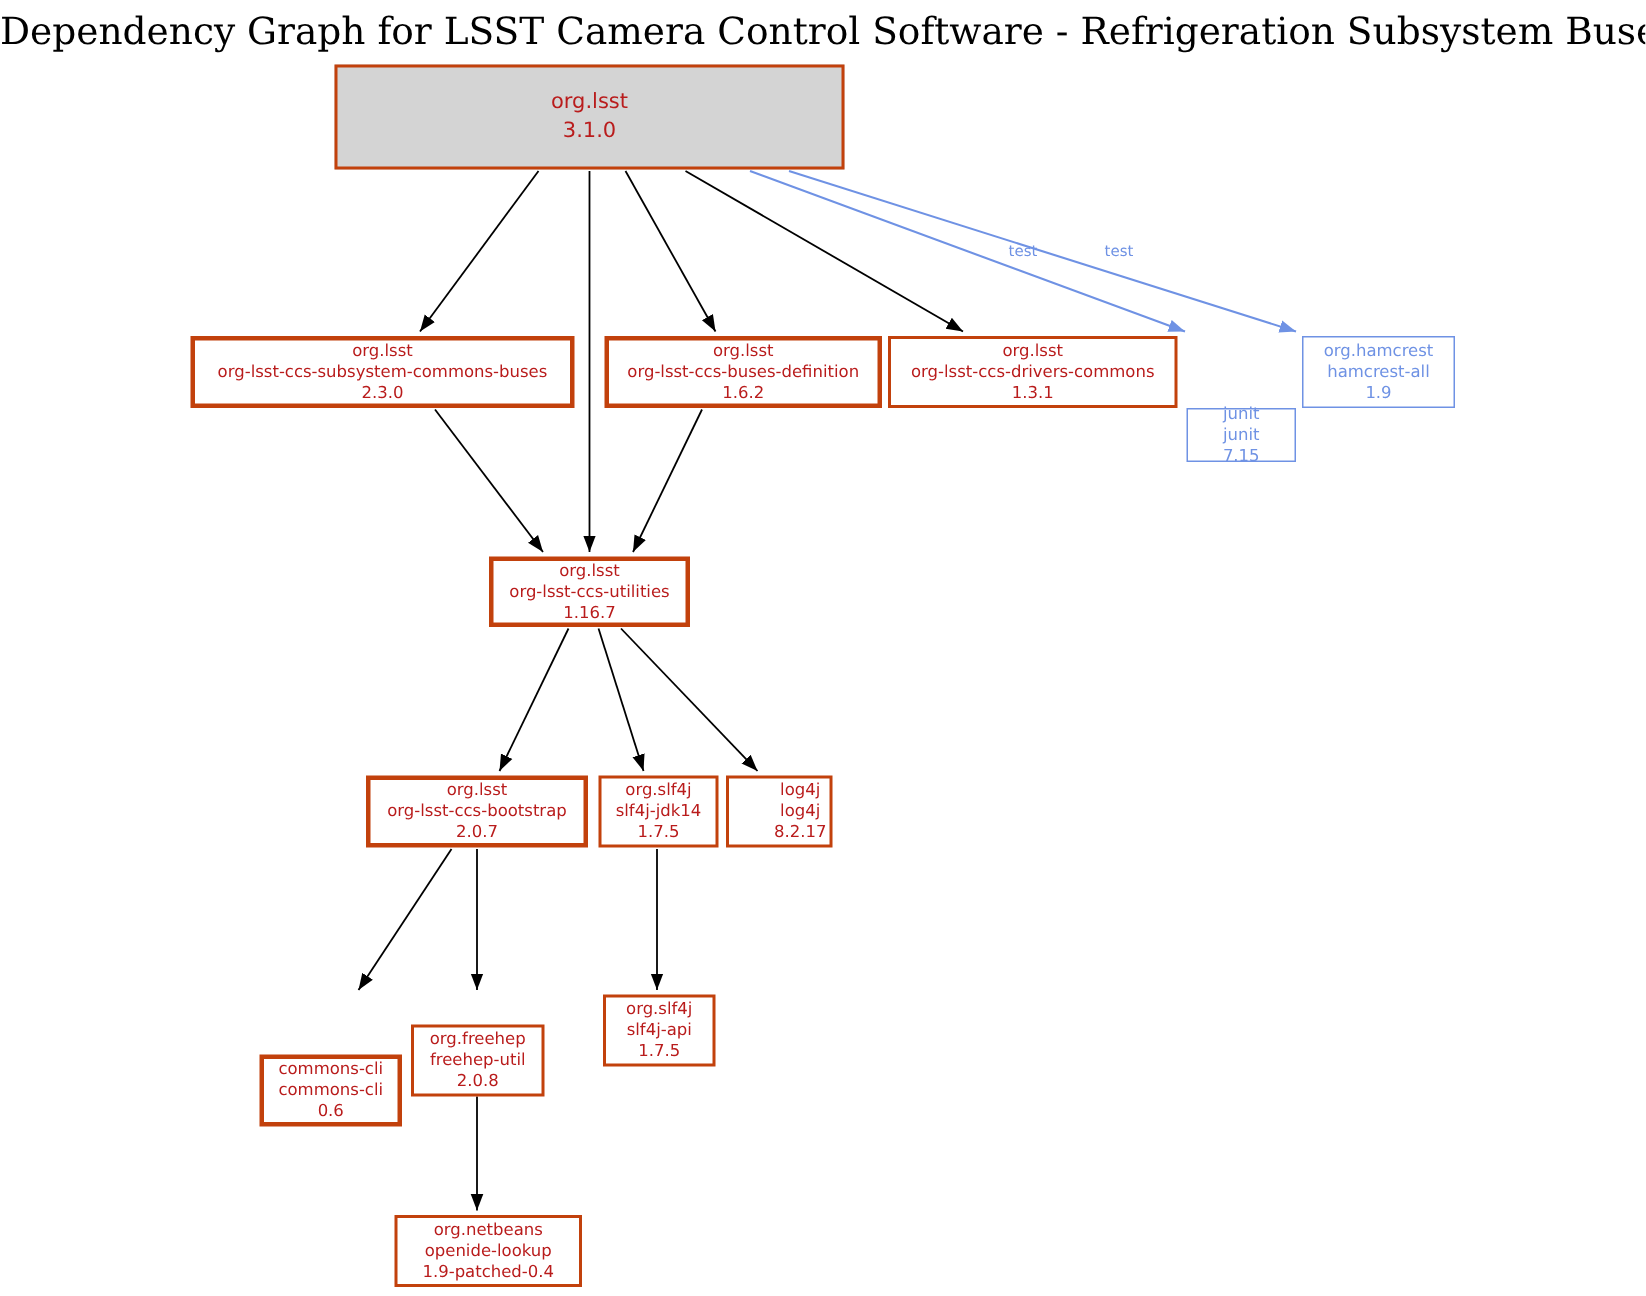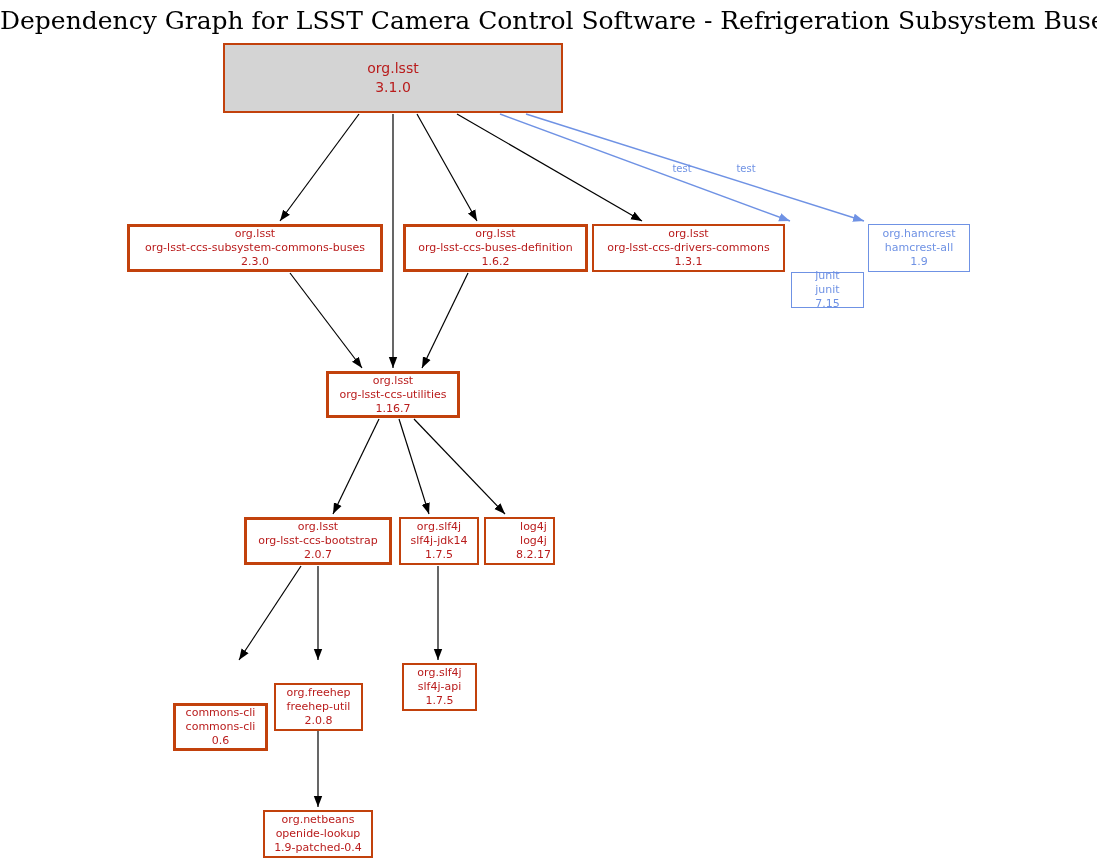--- a/index.html
+++ b/index.html
@@ -169,19 +169,19 @@
     <span>freehep-util</span>
     <span>2.0.8</span>
   </div>
 
   <div class="node node--bold" style="left:402px; top:663px; width:75px; height:48px;">
     <span>org.slf4j</span>
     <span>slf4j-api</span>
     <span>1.7.5</span>
   </div>
 
-  <div class="node node--bold" style="left:263px; top:810px; width:110px; height:48px;">
+  <div class="node node--bold" style="left:263px; top:810px; width:125px; height:48px;">
     <span>org.netbeans</span>
     <span>openide-lookup</span>
     <span>1.9-patched-0.4</span>
   </div>
 
 </div>
 
 </body></html>

